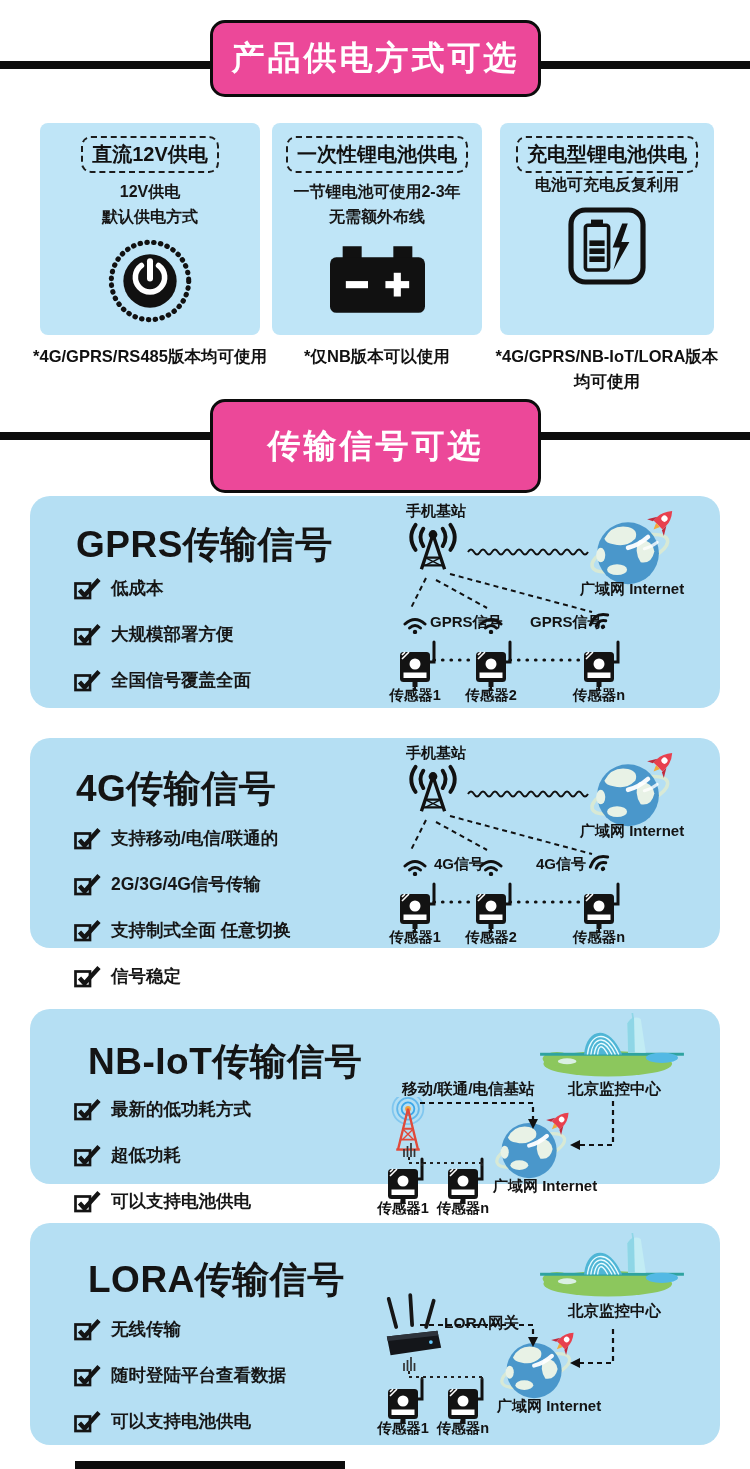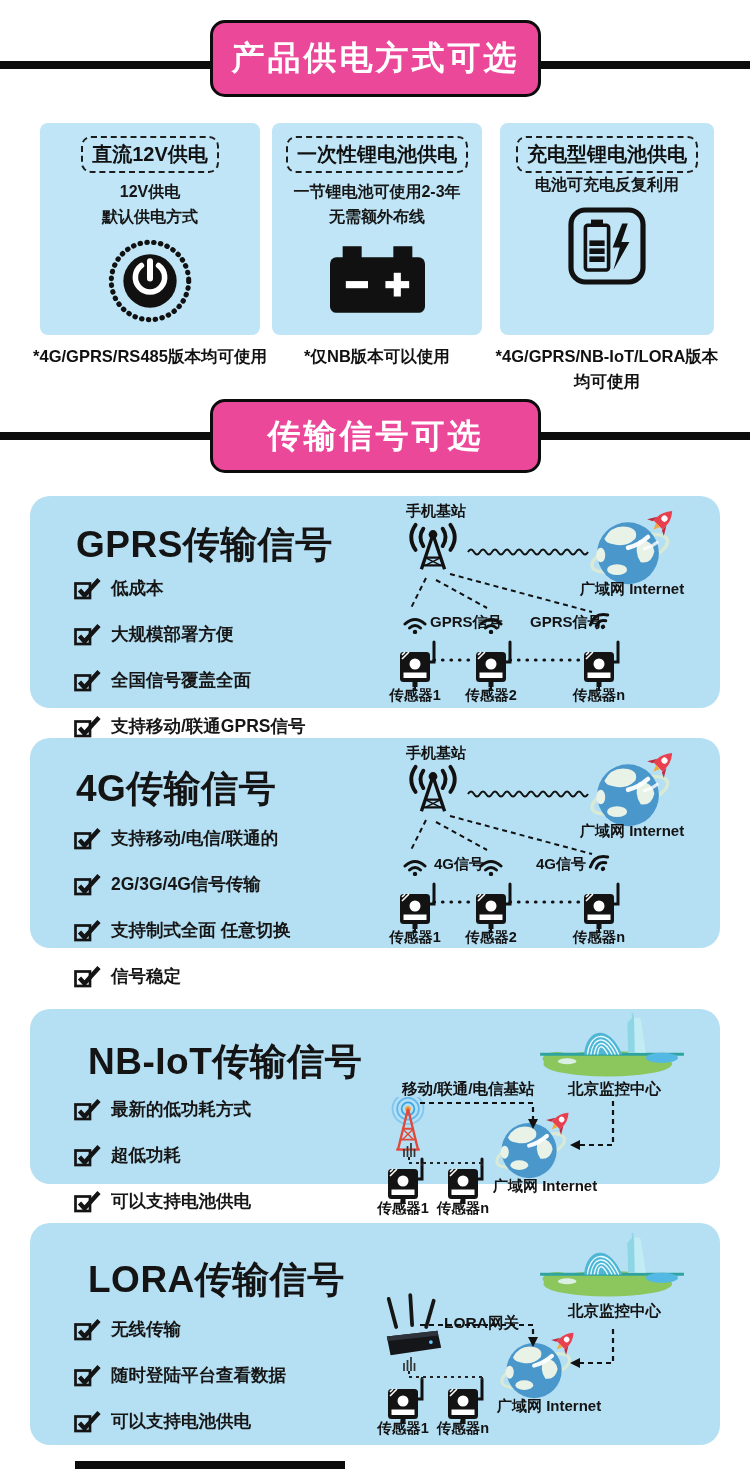--- a/index.html
+++ b/index.html
@@ -95,21 +95,21 @@
           <rect x="28" y="53" width="19" height="7" fill="#111"></rect>
           <rect x="28" y="63" width="19" height="7" fill="#111"></rect>
           <path d="M69,22 L57,52 L66,52 L58,80 L78,45 L68,45 L76,22 Z" fill="#111"></path>
         </svg>
       </div>
     </div>
     <div class="caption" style="width:225px">*4G/GPRS/NB-IoT/LORA版本均可使用</div>
   </div>
 
   <div class="divider" style="top:432px"></div>
-  <div class="banner" style="top:399px;height:74px">
+  <div class="banner" style="top:399px;height:94px">
     <span>传输信号可选</span>
   </div>
 
   <div class="panel" style="top:496px;height:212px">
     <div class="panel-title" style="left:46px;top:24px">GPRS传输信号</div>
     <div class="features" style="top:80px">
       <div class="feature">
         <svg width="27" height="23" viewBox="0 0 27 23">
             <rect x="1.5" y="6.5" width="14.5" height="14.5" fill="none" stroke="#141414" stroke-width="2.7"></rect>
             <path d="M5.5,13 L10.5,18.5 L25,2.5" fill="none" stroke="#141414" stroke-width="4.4"></path>
@@ -122,27 +122,20 @@
             <path d="M5.5,13 L10.5,18.5 L25,2.5" fill="none" stroke="#141414" stroke-width="4.4"></path>
           </svg>
         <span>大规模部署方便</span>
       </div>
       <div class="feature">
         <svg width="27" height="23" viewBox="0 0 27 23">
             <rect x="1.5" y="6.5" width="14.5" height="14.5" fill="none" stroke="#141414" stroke-width="2.7"></rect>
             <path d="M5.5,13 L10.5,18.5 L25,2.5" fill="none" stroke="#141414" stroke-width="4.4"></path>
           </svg>
         <span>全国信号覆盖全面</span>
-      </div>
-      <div class="feature">
-        <svg width="27" height="23" viewBox="0 0 27 23">
-            <rect x="1.5" y="6.5" width="14.5" height="14.5" fill="none" stroke="#141414" stroke-width="2.7"></rect>
-            <path d="M5.5,13 L10.5,18.5 L25,2.5" fill="none" stroke="#141414" stroke-width="4.4"></path>
-          </svg>
-        <span>支持移动/联通GPRS信号</span>
       </div>
     </div>
 
     <div class="diagram" style="left:340px;top:0;width:350px;height:209px">
       <svg class="conn" width="350" height="209" viewBox="0 0 350 209">
         <path d="M98,56 q3,-5 6,0 t6,0 t6,0 t6,0 t6,0 t6,0 t6,0 t6,0 t6,0 t6,0 t6,0 t6,0 t6,0 t6,0 t6,0 t6,0 t6,0 t6,0 t6,0 t6,0" fill="none" stroke="#111" stroke-width="2"></path>
         <path d="M56,82 L41,112" stroke="#111" stroke-width="2" stroke-dasharray="5,4"></path>
         <path d="M66,84 L117,112" stroke="#111" stroke-width="2" stroke-dasharray="5,4"></path>
         <path d="M80,78 L222,116" stroke="#111" stroke-width="2" stroke-dasharray="5,4"></path>
         <path d="M64,164 H102" stroke="#111" stroke-width="3.2" stroke-dasharray="0.5,8" stroke-linecap="round"></path>

